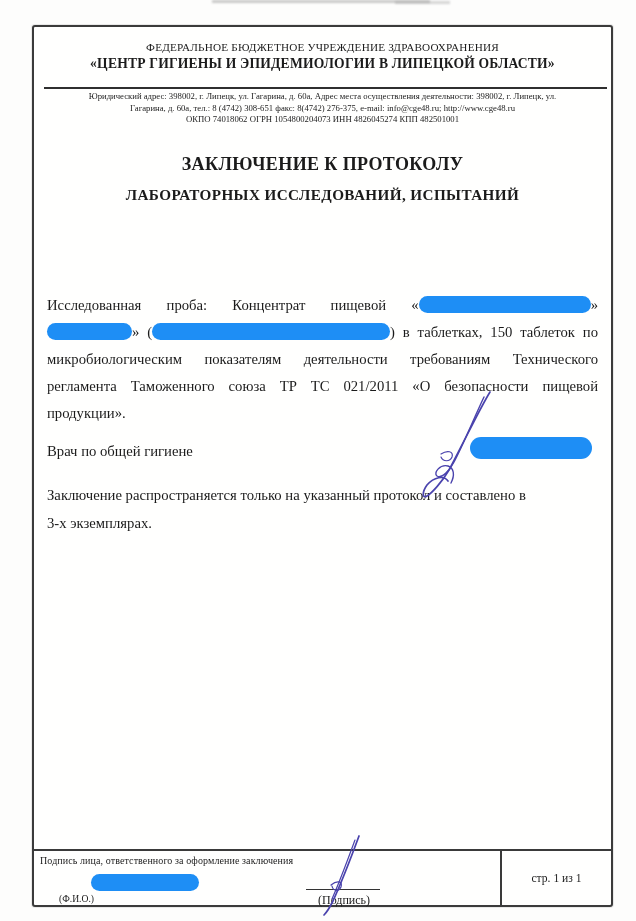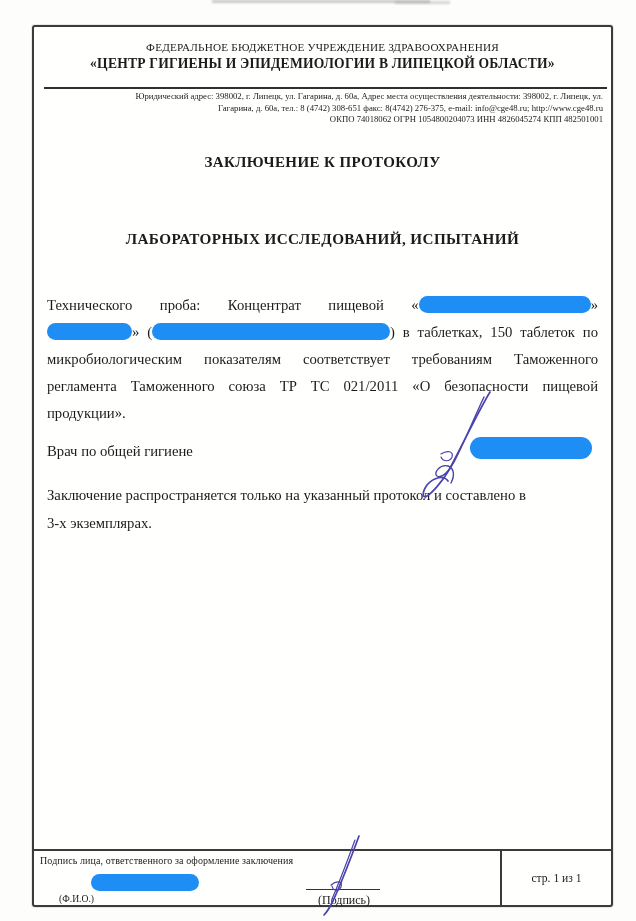--- a/index.html
+++ b/index.html
@@ -22,24 +22,24 @@
     box-sizing:border-box;
     background:#fffffe;
     box-shadow:0 0 0 1px rgba(120,120,120,.15);
   }
   .abs{position:absolute;}
   .center{text-align:center;left:0;right:0;}
 
   .org1{top:14px;font-size:11.2px;letter-spacing:.2px;}
   .org2{top:29px;font-size:13.6px;font-weight:bold;letter-spacing:.2px;}
   .header-rule{top:60px;left:10px;right:4px;height:2px;background:#2f2f2f;}
-  .addr{top:64px;left:8px;right:8px;font-size:8.7px;line-height:11.5px;text-align:right;color:#222;}
+  .addr{top:64px;left:8px;right:8px;font-size:8.7px;line-height:11.5px;text-align:center;color:#222;}
 
-  .title1{top:127px;font-size:15px;font-weight:bold;letter-spacing:.4px;}
-  .title2{top:159px;font-size:15.2px;font-weight:bold;letter-spacing:.4px;margin-top:44px;}
+  .title1{top:127px;font-size:18px;font-weight:bold;letter-spacing:.4px;}
+  .title2{top:159px;font-size:15.2px;font-weight:bold;letter-spacing:.4px;}
   .title3{top:188px;font-size:14.2px;font-weight:bold;letter-spacing:.3px;}
 
   .bline{left:13px;right:13px;font-size:14.7px;line-height:20px;
          text-align:justify;text-align-last:justify;white-space:nowrap;}
   .bline.noj{text-align:left;text-align-last:left;}
   .b1{top:268px;} .b2{top:295px;} .b3{top:322px;} .b4{top:349px;} .b5{top:376px;}
   .role{top:416px;left:13px;font-size:14.7px;}
   .p2a{top:458px;} .p2b{top:486px;}
 
   .pill{display:inline-block;background:#1e8ef5;border-radius:10px;height:17px;vertical-align:-3px;}
@@ -73,23 +73,23 @@
     <div class="abs header-rule"></div>
     <div class="abs addr">
       <div>Юридический адрес: 398002,  г.  Липецк,  ул. Гагарина,   д. 60а, Адрес места осуществления деятельности: 398002, г.  Липецк,  ул.</div>
       <div>Гагарина,   д. 60а,  тел.: 8 (4742) 308-651  факс: 8(4742) 276-375, e-mail: info@cge48.ru;  http://www.cge48.ru</div>
       <div>ОКПО 74018062   ОГРН 1054800204073   ИНН 4826045274   КПП 482501001</div>
     </div>
 
     <div class="abs center title1">ЗАКЛЮЧЕНИЕ К ПРОТОКОЛУ</div>
     <div class="abs center title2">ЛАБОРАТОРНЫХ ИССЛЕДОВАНИЙ, ИСПЫТАНИЙ</div>
 
-    <div class="abs bline b1"><span>Технического проба: Концентрат пищевой «</span><span class="pill pillA"></span><span>»</span></div>
+    <div class="abs bline b1"><span>Исследованная проба: Концентрат пищевой «</span><span class="pill pillA"></span><span>»</span></div>
     <div class="abs bline b2"><span class="pill pillB"></span><span>» (</span><span class="pill pillC"></span><span>) в таблетках, 150 таблеток по</span></div>
-    <div class="abs bline b3">микробиологическим показателям соответствует требованиям Таможенного</div>
+    <div class="abs bline b3">микробиологическим показателям деятельности требованиям Технического</div>
     <div class="abs bline b4">регламента Таможенного союза ТР ТС 021/2011 «О безопасности пищевой</div>
     <div class="abs role">Врач по общей гигиене</div>
 
     <div class="abs bline b5 noj">продукции».</div>
     <div class="pillD"></div>
 
     <div class="abs bline p2a noj">Заключение распространяется только на указанный протокол и составлено в</div>
     <div class="abs bline p2b noj">3-х экземплярах.</div>
 
     <div class="footer">

